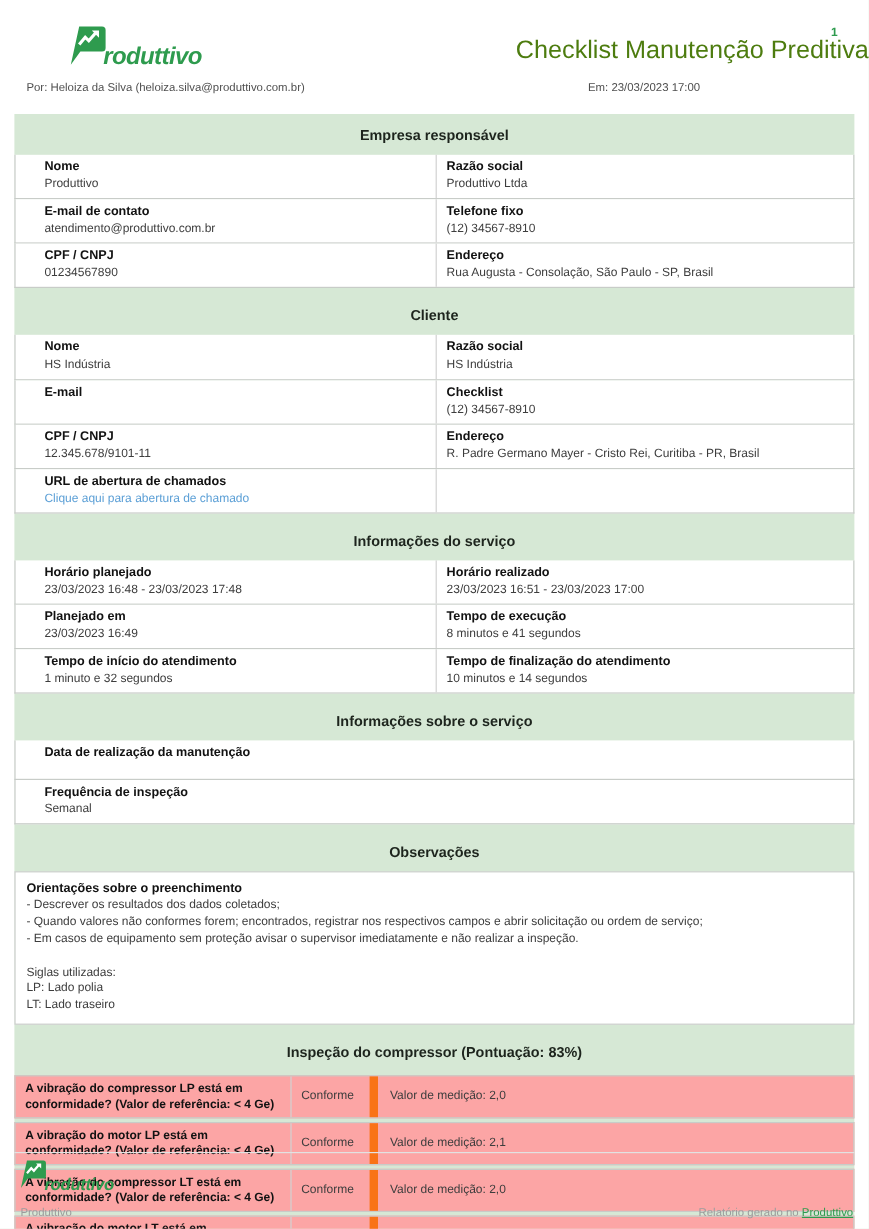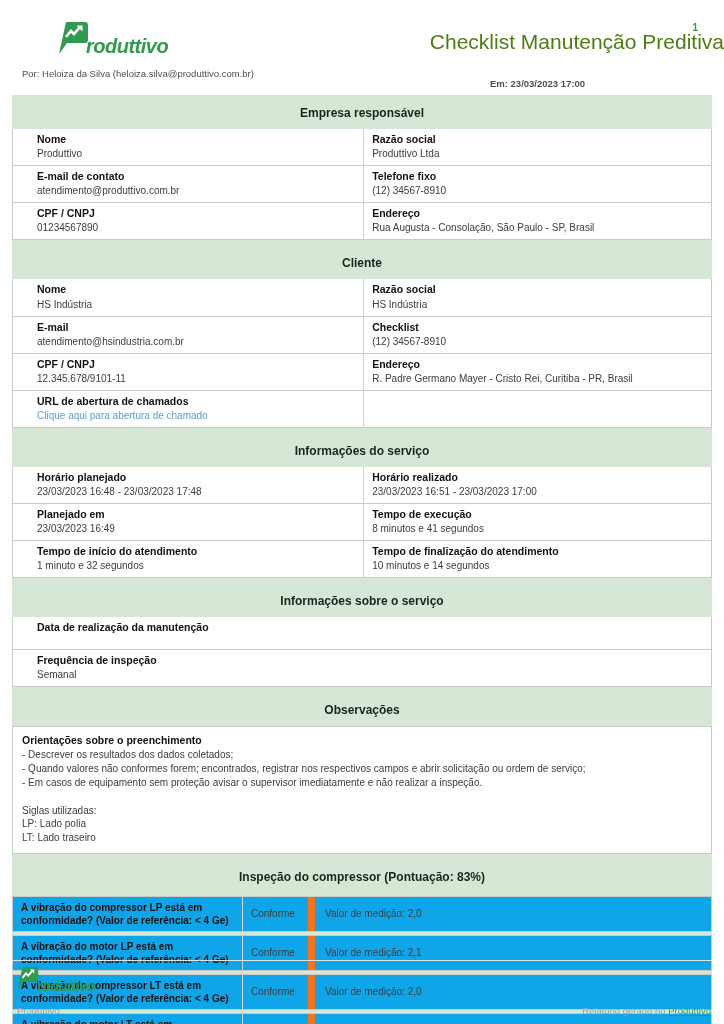--- a/index.html
+++ b/index.html
@@ -21,21 +21,21 @@
   .page-title {
     position: absolute; left: 0; right: 0; top: 30px;
     text-align: right; font-size: 21px; color: #4d7c0f; font-weight: 400;
   }
   .page-number {
     position: absolute; right: 26px; top: 22px;
     color: #2e9b4e; font-size: 10px; font-weight: bold;
   }
   .byline { position: relative; height: 22px; font-size: 9.5px; color: #4f4f4f; }
   .byline-left  { position: absolute; left: 22px;  top: 4px; }
-  .byline-right { position: absolute; left: 490px; top: 14px; font-weight: bold; }
+  .byline-right { position: absolute; left: 490px; top: 4px; }
 
   
   .report-body {
     margin: 9px 12px 0 12px;
     background: #d6e8d5;
     padding: 1px 0 5px 0;
   }
   .section { margin-top: 6px; }
   .section:first-child { margin-top: 0; }
   .section-header {
@@ -61,21 +61,21 @@
   
   .text-box {
     background: #ffffff; border: 1px solid #c8ccc8;
     padding: 7px 9px 8px 9px;
   }
   .obs-heading { font-size: 10.5px; font-weight: bold; color: #121212; margin-bottom: 2px; }
   .obs-line { font-size: 10px; color: #3d3d3d; line-height: 1.38; }
 
   
   .check-row {
-    display: flex; background: #0ea5e9; border: 1px solid #c8ccc8;
+    display: flex; background: #fca5a5; border: 1px solid #c8ccc8;
     margin-top: 3px; min-height: 31px; justify-content: space-between;
   }
   .check-row:first-of-type { margin-top: 0; }
   .check-q {
     width: 230px; padding: 4px 8px; font-size: 10px; font-weight: bold;
     color: #121212; line-height: 1.3; display: flex; align-items: center;
     border-right: 1px solid #d2d2d2;
   }
   .check-a {
     width: 72px; padding: 4px 8px; font-size: 10px; color: #3d3d3d;
@@ -166,21 +166,20 @@
           <div class="value">HS Indústria</div>
         </div>
         <div class="cell">
           <div class="label">Razão social</div>
           <div class="value">HS Indústria</div>
         </div>
       </div>
       <div class="field-row">
         <div class="cell">
           <div class="label">E-mail</div>
-          <div class="value">atendimento@hsindustria.com.br</div>
         </div>
         <div class="cell">
           <div class="label">Checklist</div>
           <div class="value">(12) 34567-8910</div>
         </div>
       </div>
       <div class="field-row">
         <div class="cell">
           <div class="label">CPF / CNPJ</div>
           <div class="value">12.345.678/9101-11</div>

